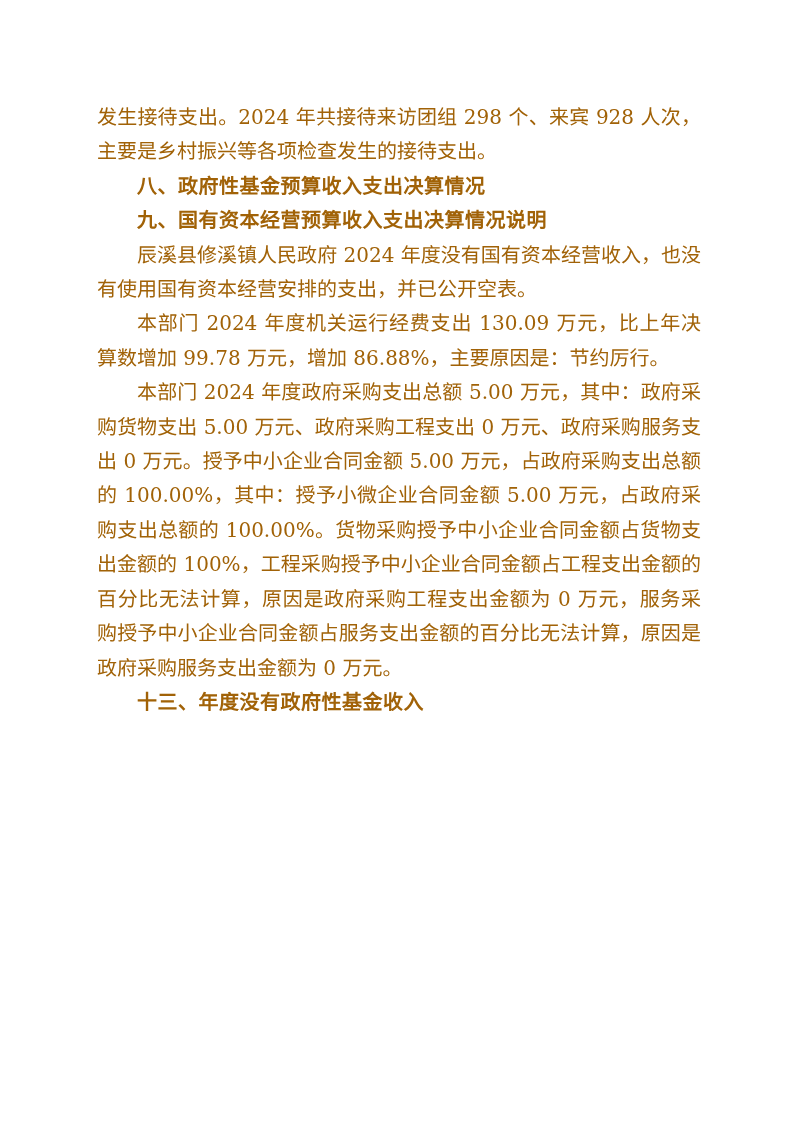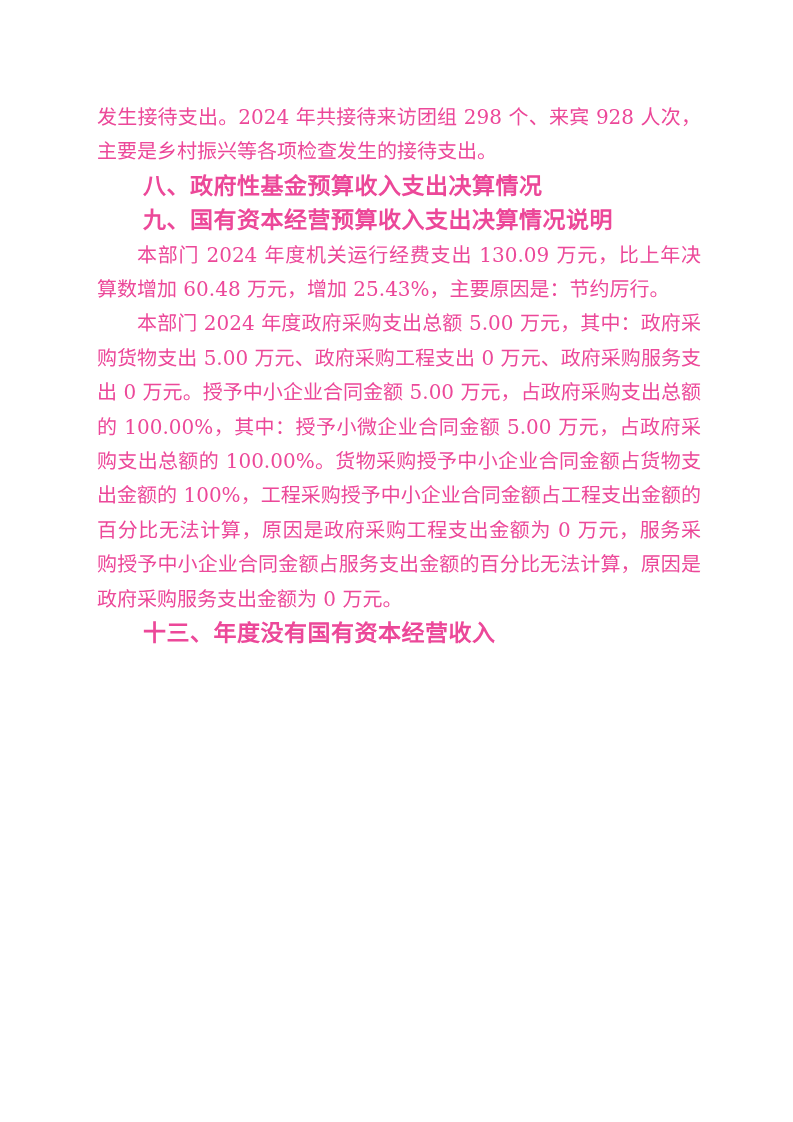--- a/index.html
+++ b/index.html
@@ -12,44 +12,45 @@
     width: 793px;
     height: 1122px;
     background: #ffffff;
     overflow: hidden;
   }
   .content {
     position: absolute;
     left: 97px;
     top: 100px;
     width: 604px;
-    color: #ec4899;
+    color: #a16207;
     font-family: "DejaVu Serif", "Liberation Serif", serif;
     font-size: 20px;
     line-height: 34.4px;
     text-align: justify;
     text-justify: inter-character;
   }
   p { margin: 0; padding: 0; }
   p.para.indent { text-indent: 2em; }
   p.para.noindent { text-indent: 0; }
   p.heading {
     font-family: "DejaVu Sans", "Liberation Sans", sans-serif;
     font-weight: bold;
     text-indent: 2em;
     text-align: left;
-    font-size: 23px;
+    font-size: 20px;
     letter-spacing: 0.5px;
   }
 </style>
 </head>
 <body>
 
 <div class="page">
   <div class="content" id="doc-body">
       <p class="para noindent">发生接待支出。2024 年共接待来访团组 298 个、来宾 928 人次，主要是乡村振兴等各项检查发生的接待支出。</p>
       <p class="heading">八、政府性基金预算收入支出决算情况</p>
       <p class="heading">九、国有资本经营预算收入支出决算情况说明</p>
-      <p class="para indent">本部门 2024 年度机关运行经费支出 130.09 万元，比上年决算数增加 60.48 万元，增加 25.43%，主要原因是：节约厉行。</p>
+      <p class="para indent">辰溪县修溪镇人民政府 2024 年度没有国有资本经营收入，也没有使用国有资本经营安排的支出，并已公开空表。</p>
+      <p class="para indent">本部门 2024 年度机关运行经费支出 130.09 万元，比上年决算数增加 99.78 万元，增加 86.88%，主要原因是：节约厉行。</p>
       <p class="para indent">本部门 2024 年度政府采购支出总额 5.00 万元，其中：政府采购货物支出 5.00 万元、政府采购工程支出 0 万元、政府采购服务支出 0 万元。授予中小企业合同金额 5.00 万元，占政府采购支出总额的 100.00%，其中：授予小微企业合同金额 5.00 万元，占政府采购支出总额的 100.00%。货物采购授予中小企业合同金额占货物支出金额的 100%，工程采购授予中小企业合同金额占工程支出金额的百分比无法计算，原因是政府采购工程支出金额为 0 万元，服务采购授予中小企业合同金额占服务支出金额的百分比无法计算，原因是政府采购服务支出金额为 0 万元。</p>
-      <p class="heading">十三、年度没有国有资本经营收入</p>
+      <p class="heading">十三、年度没有政府性基金收入</p>
     </div>
 </div>
 
 </body></html>

